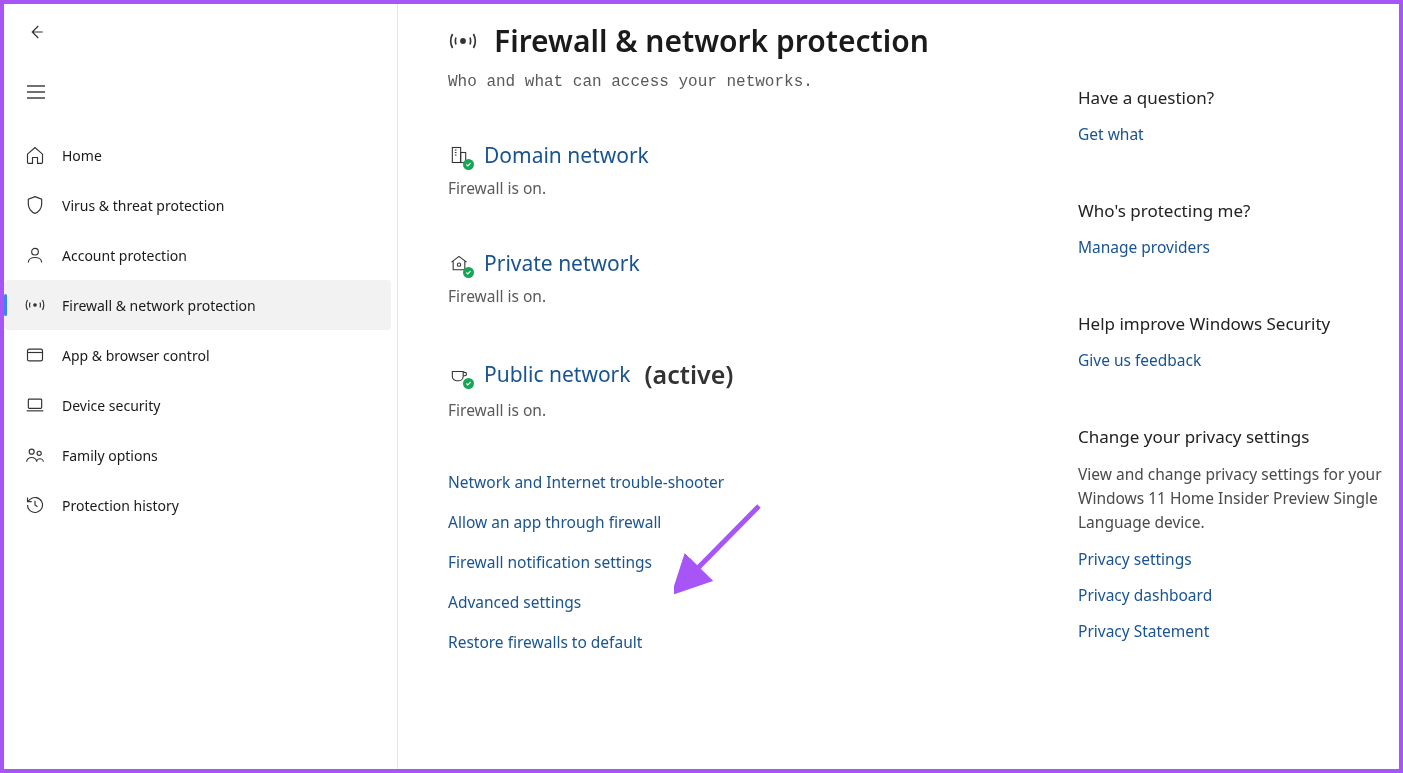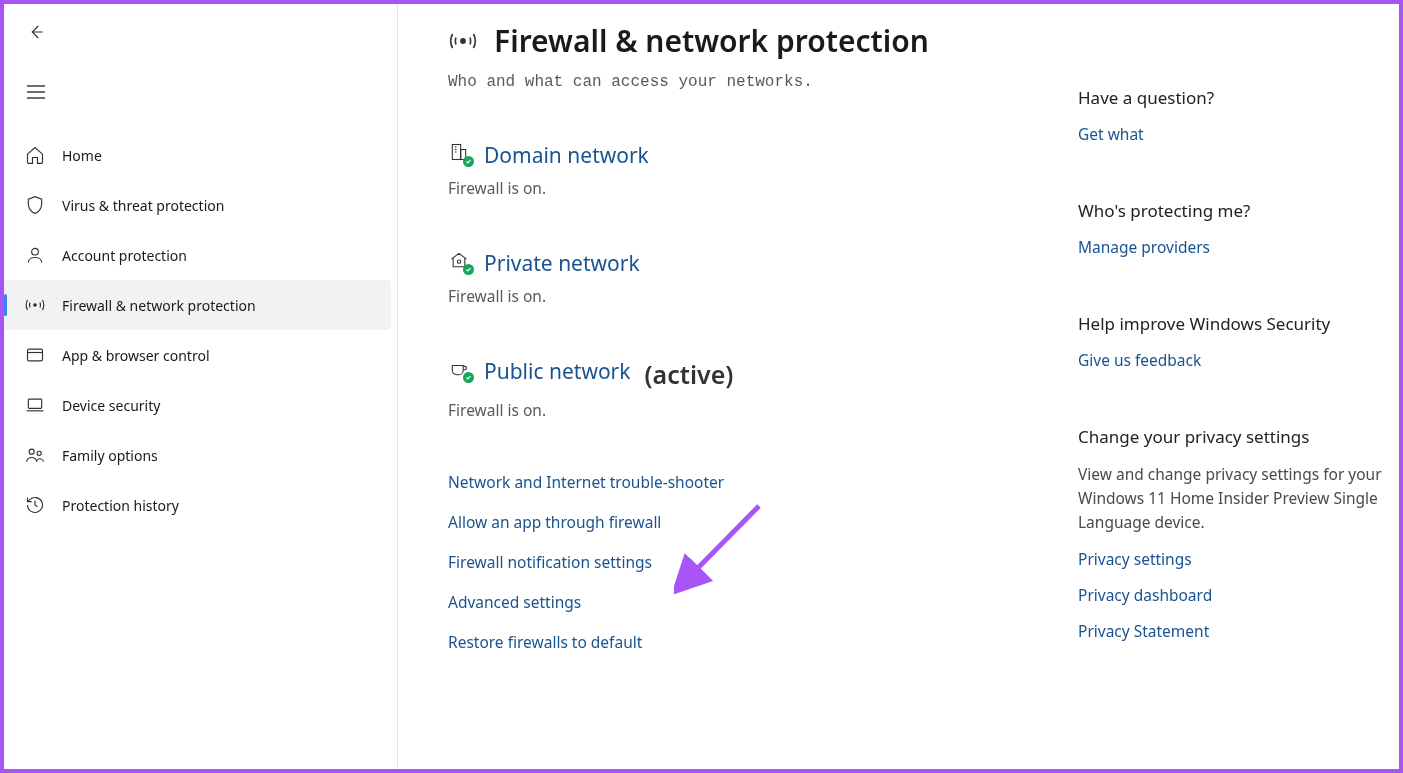--- a/index.html
+++ b/index.html
@@ -68,21 +68,21 @@
     display: flex;
     padding: 16px 0 0 50px;
   }
   .content { width: 620px; }
   .page-header { display: flex; align-items: center; gap: 16px; margin-bottom: 12px; }
   .page-header .hicon { width: 30px; height: 30px; display:flex;align-items:center;justify-content:center;}
   .page-title { font-size: 30px; font-weight: 600; }
   .page-sub { font-size: 16px; color: #5a5a5a; margin-bottom: 50px; font-family: Liberation Mono, monospace; }
 
   .network-section { margin-bottom: 50px; }
-  .net-head { display: flex; gap: 14px; margin-bottom: 8px;}
+  .net-head { display: flex; align-items: center; gap: 14px; margin-bottom: 8px;}
   .net-head .nicon { width: 22px; height: 22px; display:flex;align-items:center;justify-content:center; position:relative;}
   .net-link { font-size: 21px; color: #1a5490; cursor: pointer; }
   .net-active { font-size: 25px; font-weight: 600; color: #333; }
   .net-status { font-size: 15.5px; color: #5a5a5a; }
 
   .action-links { margin-top: 48px; }
   .action-links .alink {
     display: block;
     font-size: 15.5px;
     color: #1a5490;

